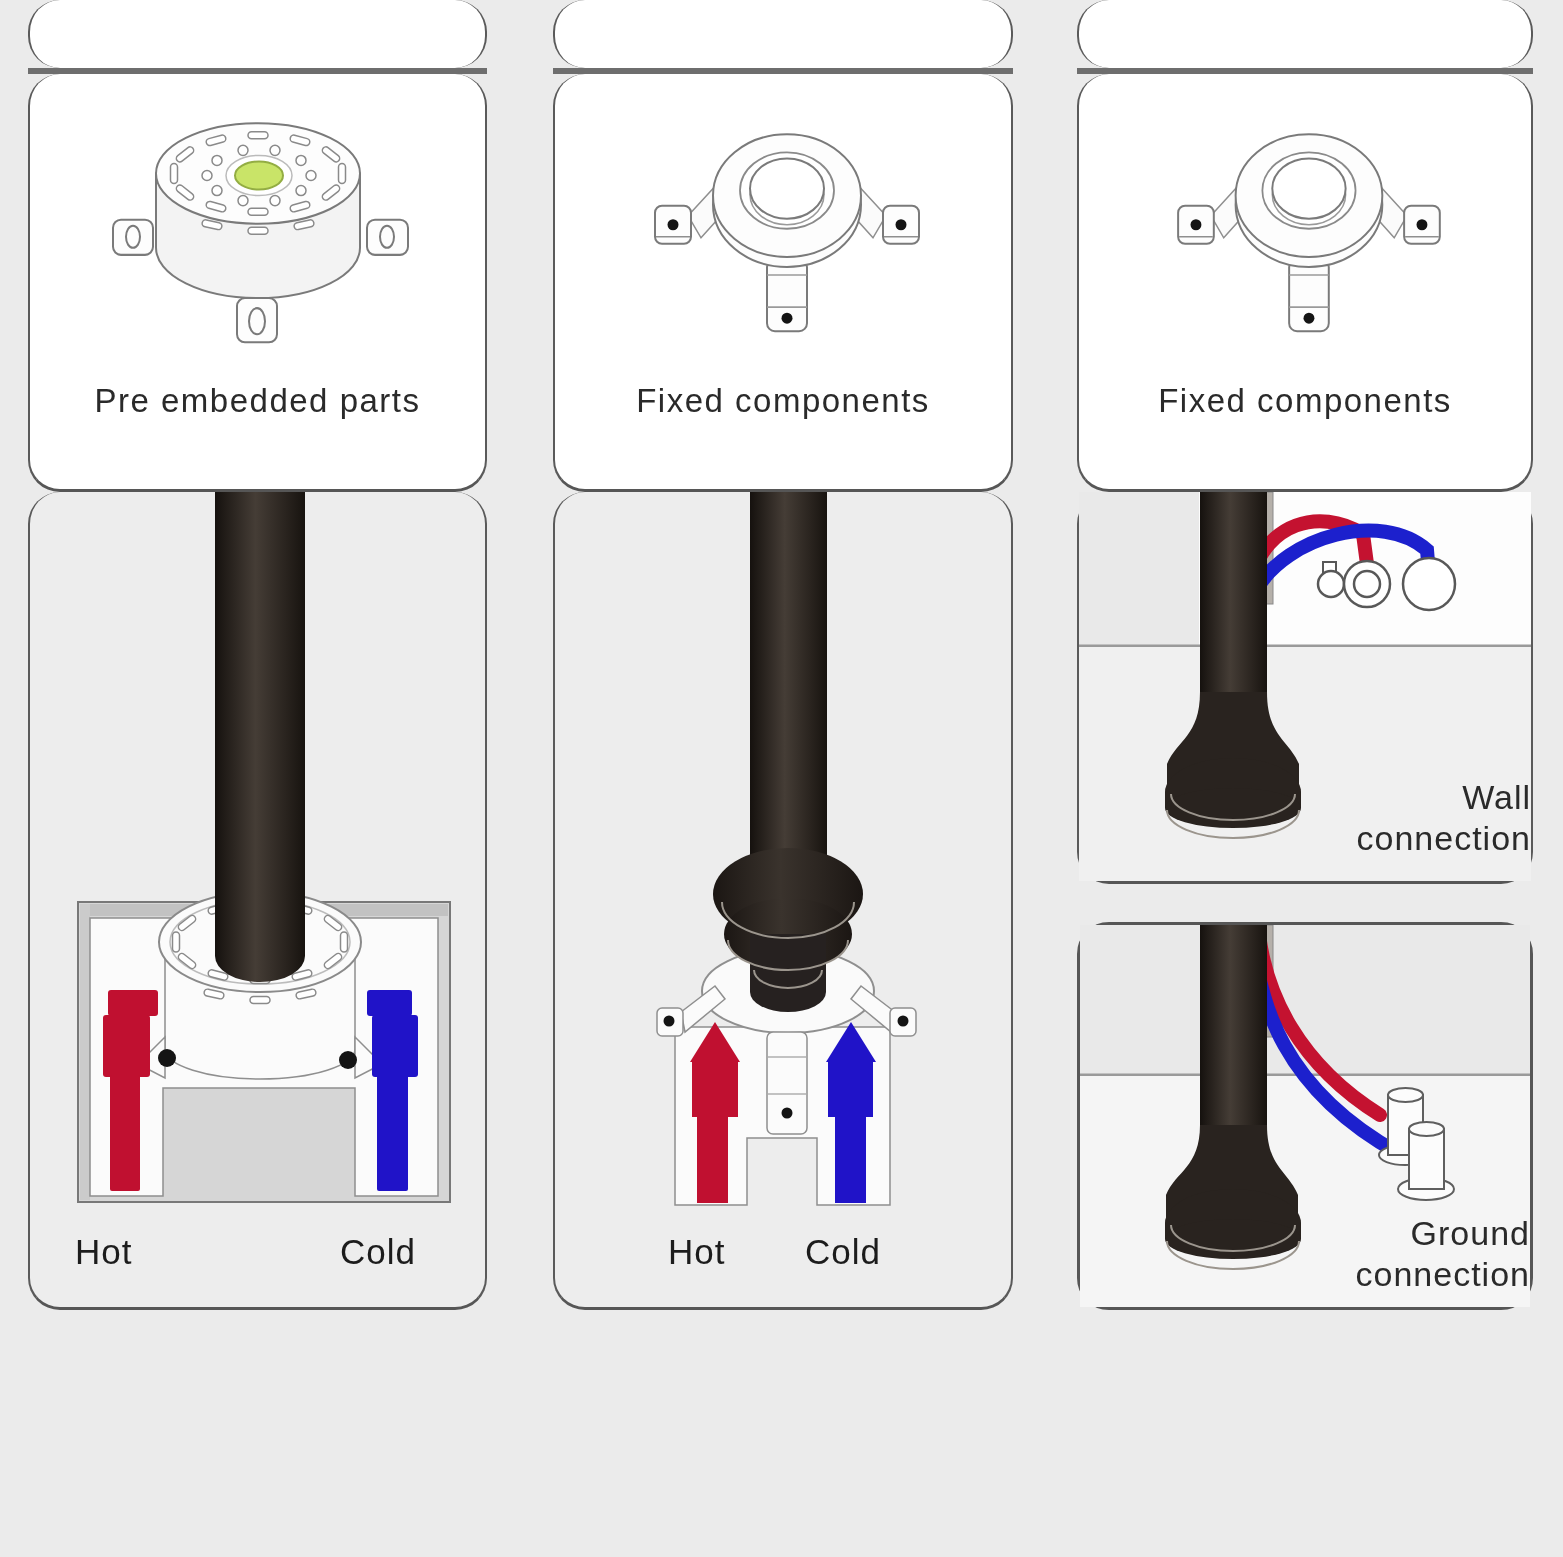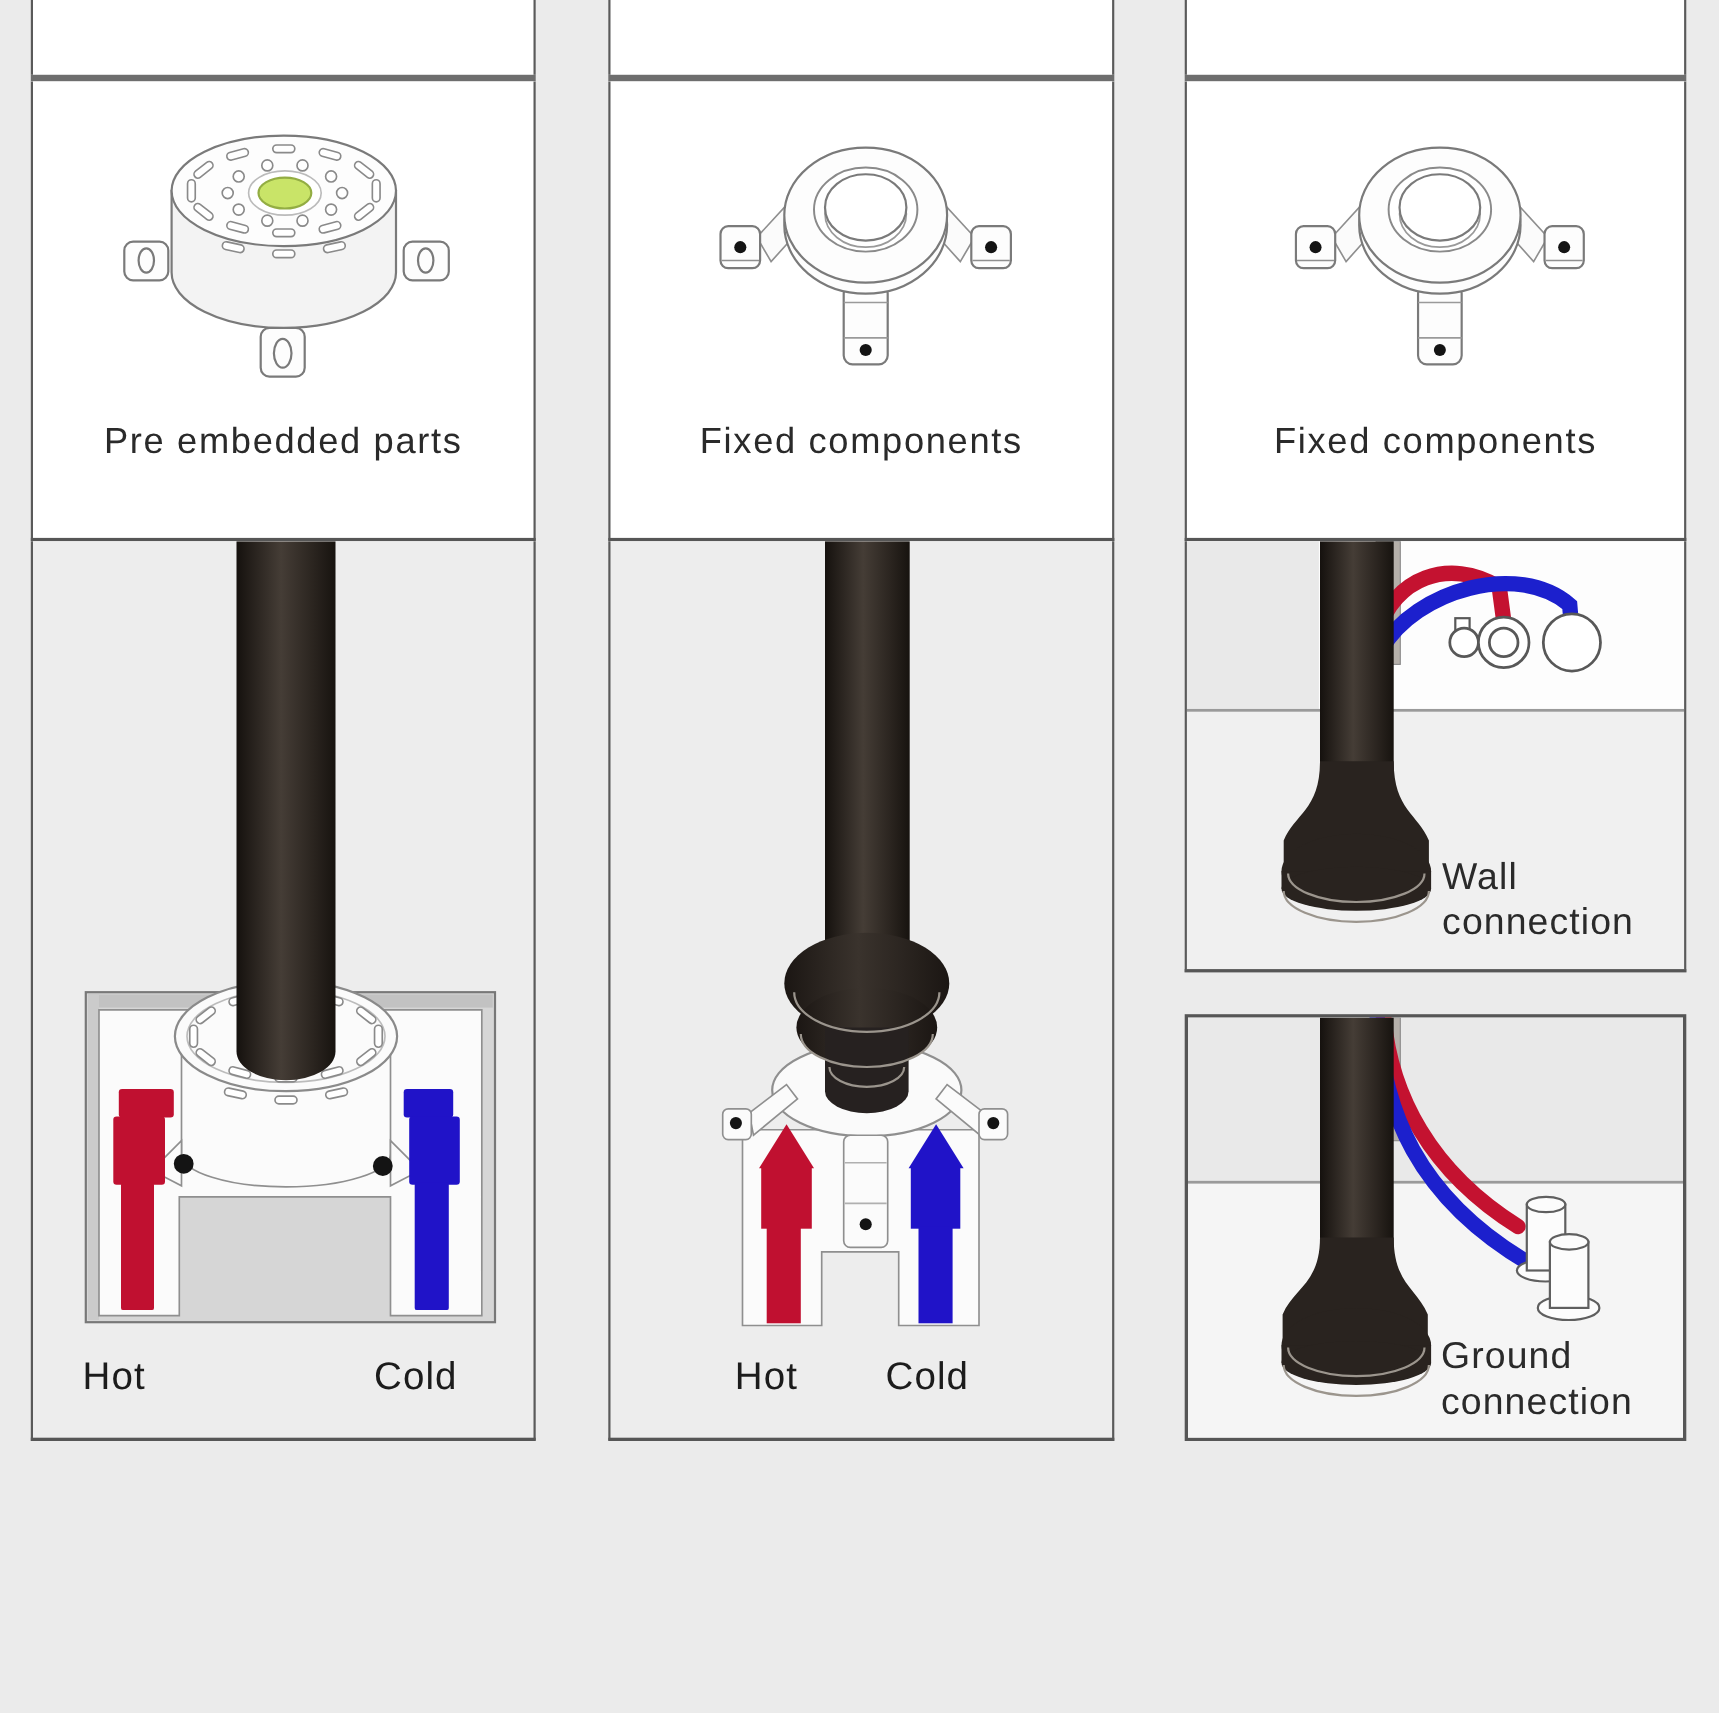--- a/index.html
+++ b/index.html
@@ -1,35 +1,35 @@
 <!DOCTYPE html>
 <html><head>
 <meta charset="utf-8">
 <style>
   html,body{margin:0;padding:0;background:#ebebeb;}
   .canvas{position:relative;width:1563px;height:1557px;background:#ebebeb;
           font-family:"Liberation Sans",sans-serif;overflow:hidden;}
-  .panel{position:absolute;box-sizing:border-box;}
+  .panel{position:absolute;box-sizing:border-box;border-radius:32px;}
   .c1{left:28px;width:459px;}
   .c2{left:553px;width:460px;}
   .c3{left:1077px;width:456px;}
   .top{top:0;height:68px;background:#fff;border-left:2px solid #5a5a5a;border-right:2px solid #5a5a5a;}
   .hdiv{position:absolute;top:68px;height:6px;background:#6e6e6e;}
   .ill{top:74px;height:418px;background:#fff;border-left:2px solid #5a5a5a;border-right:2px solid #5a5a5a;border-bottom:3px solid #565656;}
   .main{top:492px;height:818px;background:#ededed;border-left:2px solid #5a5a5a;border-right:2px solid #5a5a5a;border-bottom:3px solid #565656;}
   .wall{top:492px;height:392px;background:#f0f0f0;border-left:2px solid #5a5a5a;border-right:2px solid #5a5a5a;border-bottom:3px solid #565656;}
   .ground{top:922px;height:388px;background:#eaeaea;border:3px solid #565656;}
   .panel svg{position:absolute;left:0;top:0;width:100%;height:100%;display:block;}
   .step-label{position:absolute;top:308px;left:0;right:0;text-align:center;
               font-size:33px;letter-spacing:1.5px;color:#2a2a2a;}
   .sub-label{position:absolute;top:740px;width:100px;text-align:left;
              font-size:35px;letter-spacing:1px;color:#1c1c1c;}
   .hot1{left:45px;}  .cold1{left:310px;}
   .hot2{left:113px;} .cold2{left:250px;}
-  .conn-label{position:absolute;width:220px;text-align:left;font-size:34px;
+  .conn-label{position:absolute;width:220px;text-align:right;font-size:34px;
               line-height:1.22;letter-spacing:1px;color:#2a2a2a;}
   .wall-lab{left:232px;top:285px;}
   .ground-lab{left:230px;top:288px;}
   .lineart{fill:#fdfdfd;stroke:#7a7a7a;stroke-width:2;}
   .lineart2{fill:#fbfbfb;stroke:#8f8f8f;stroke-width:1.5;}
   .slot{fill:#fff;stroke:#8a8a8a;stroke-width:1.5;}
   .dot{fill:#141414;stroke:none;}
   .ringarc{fill:none;stroke:#9b958d;stroke-width:2;}
 </style>
 </head>

